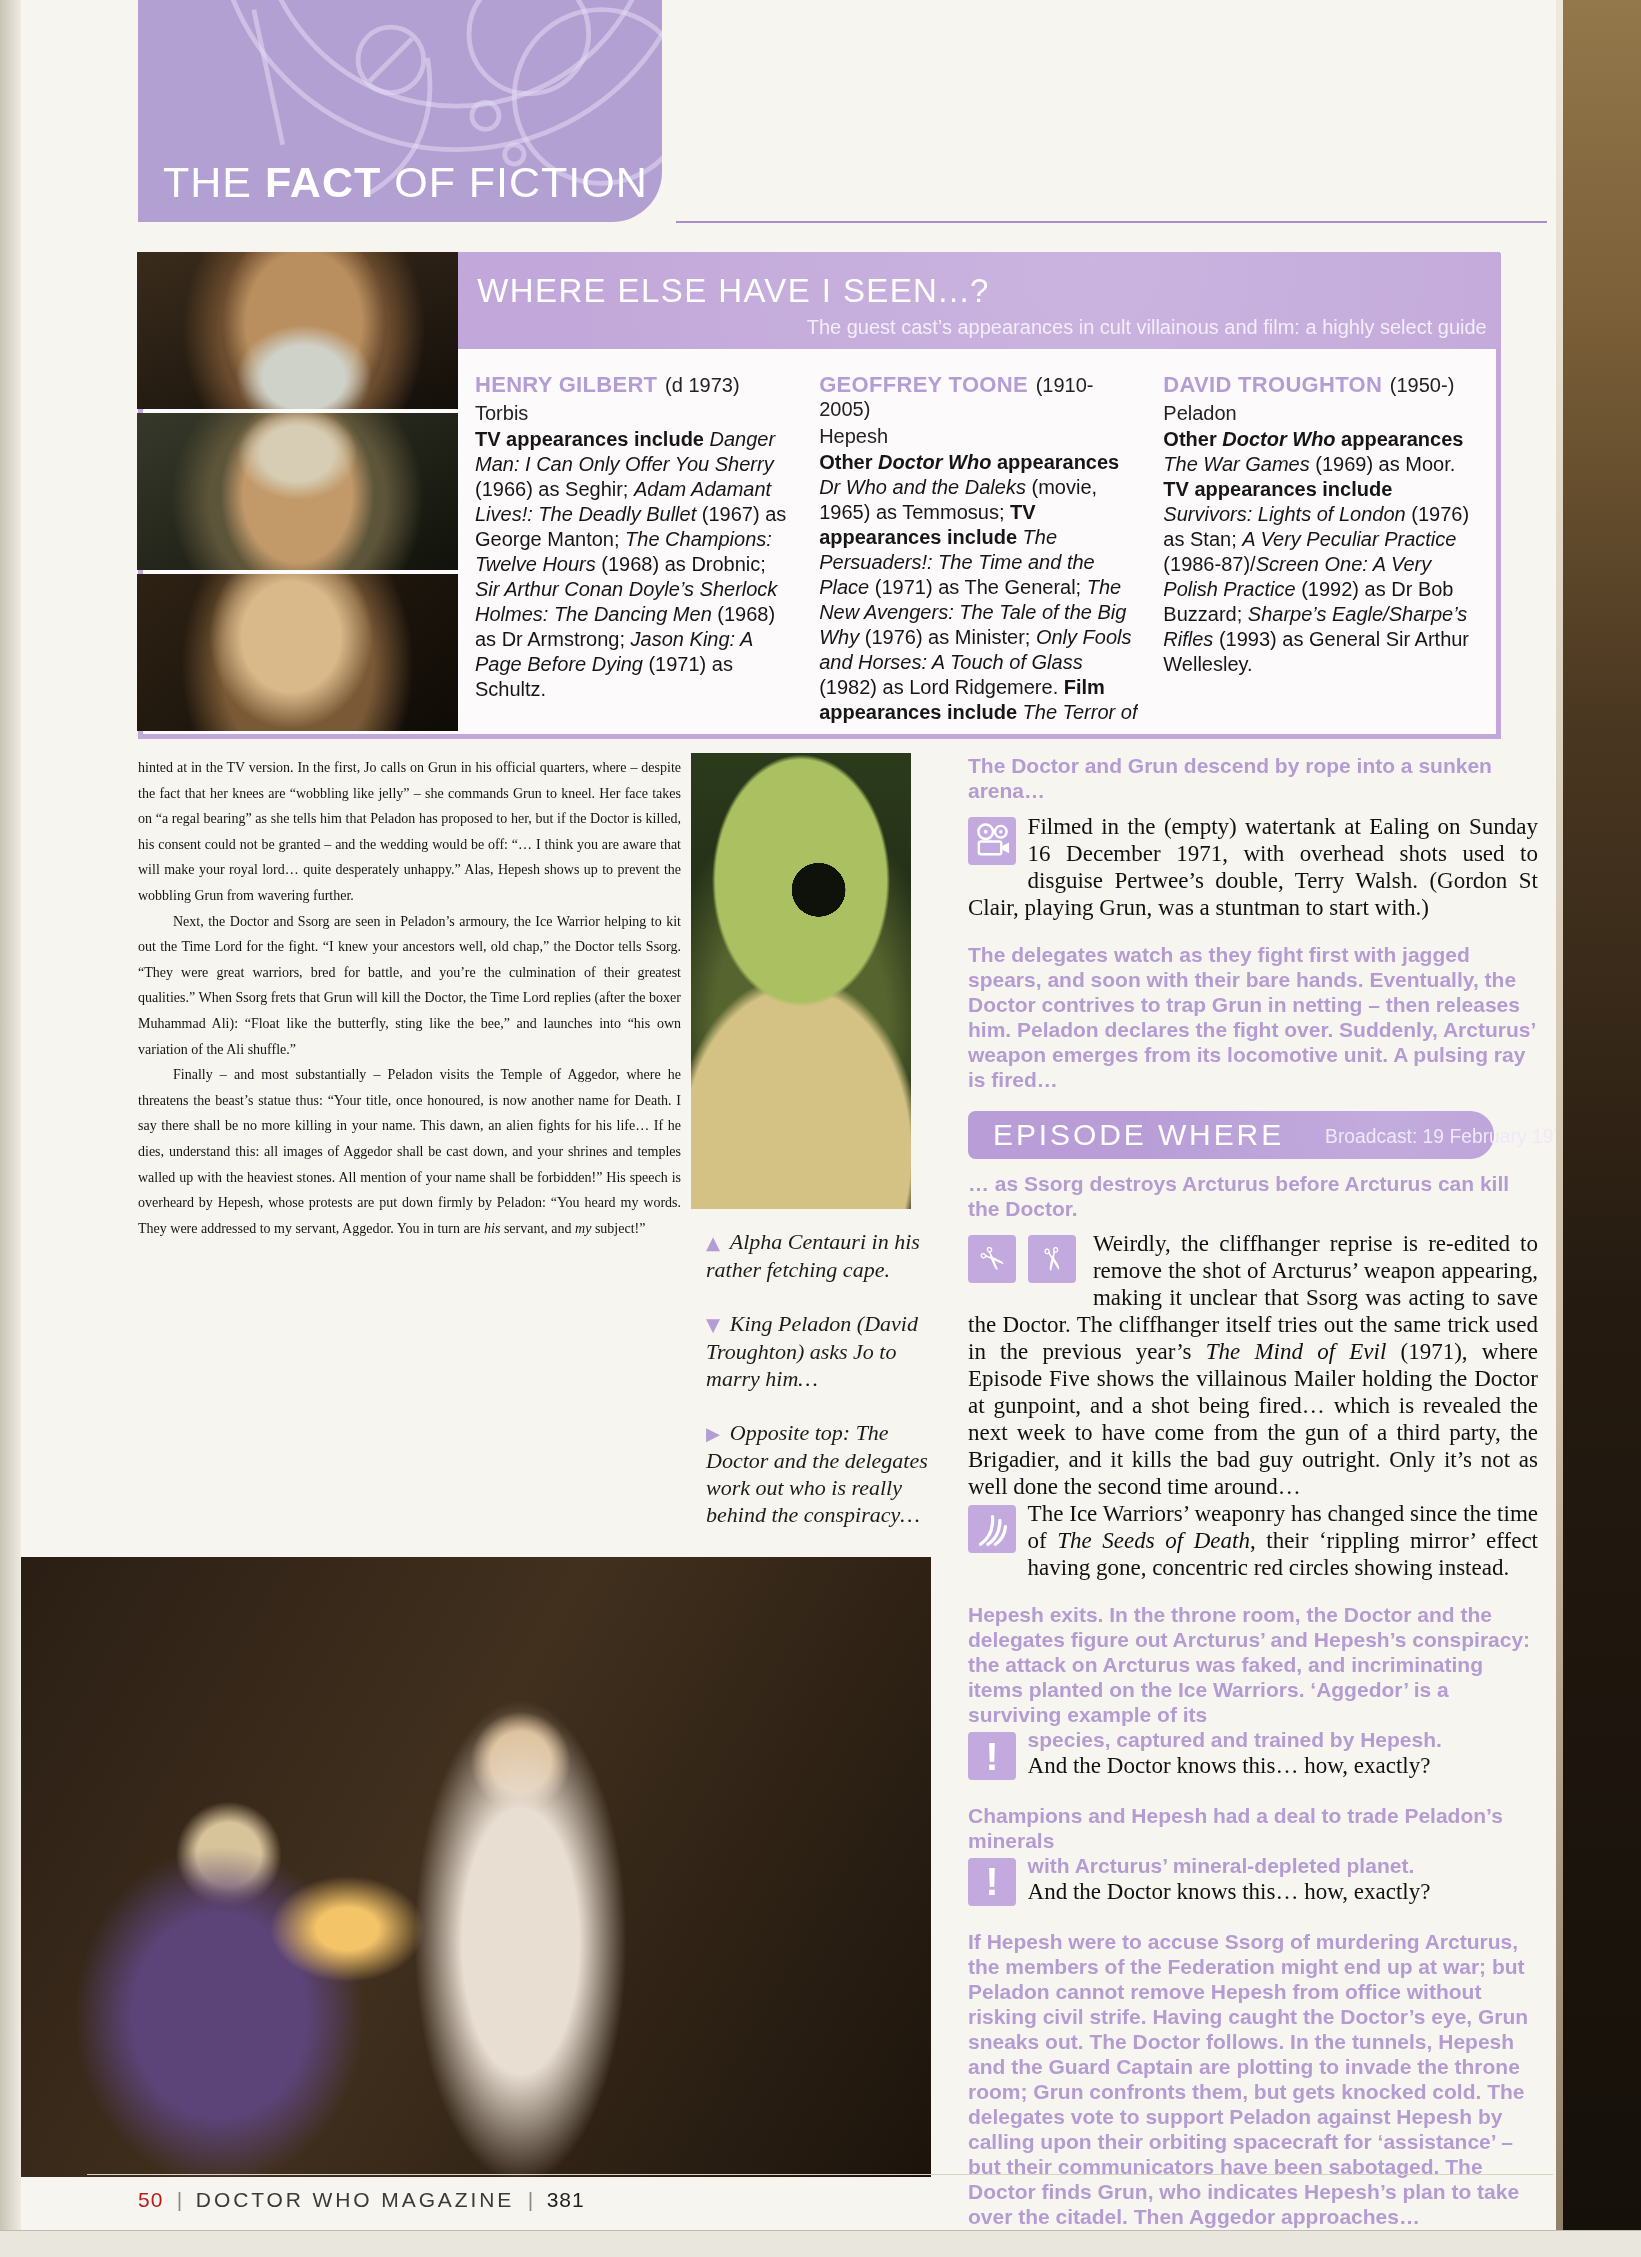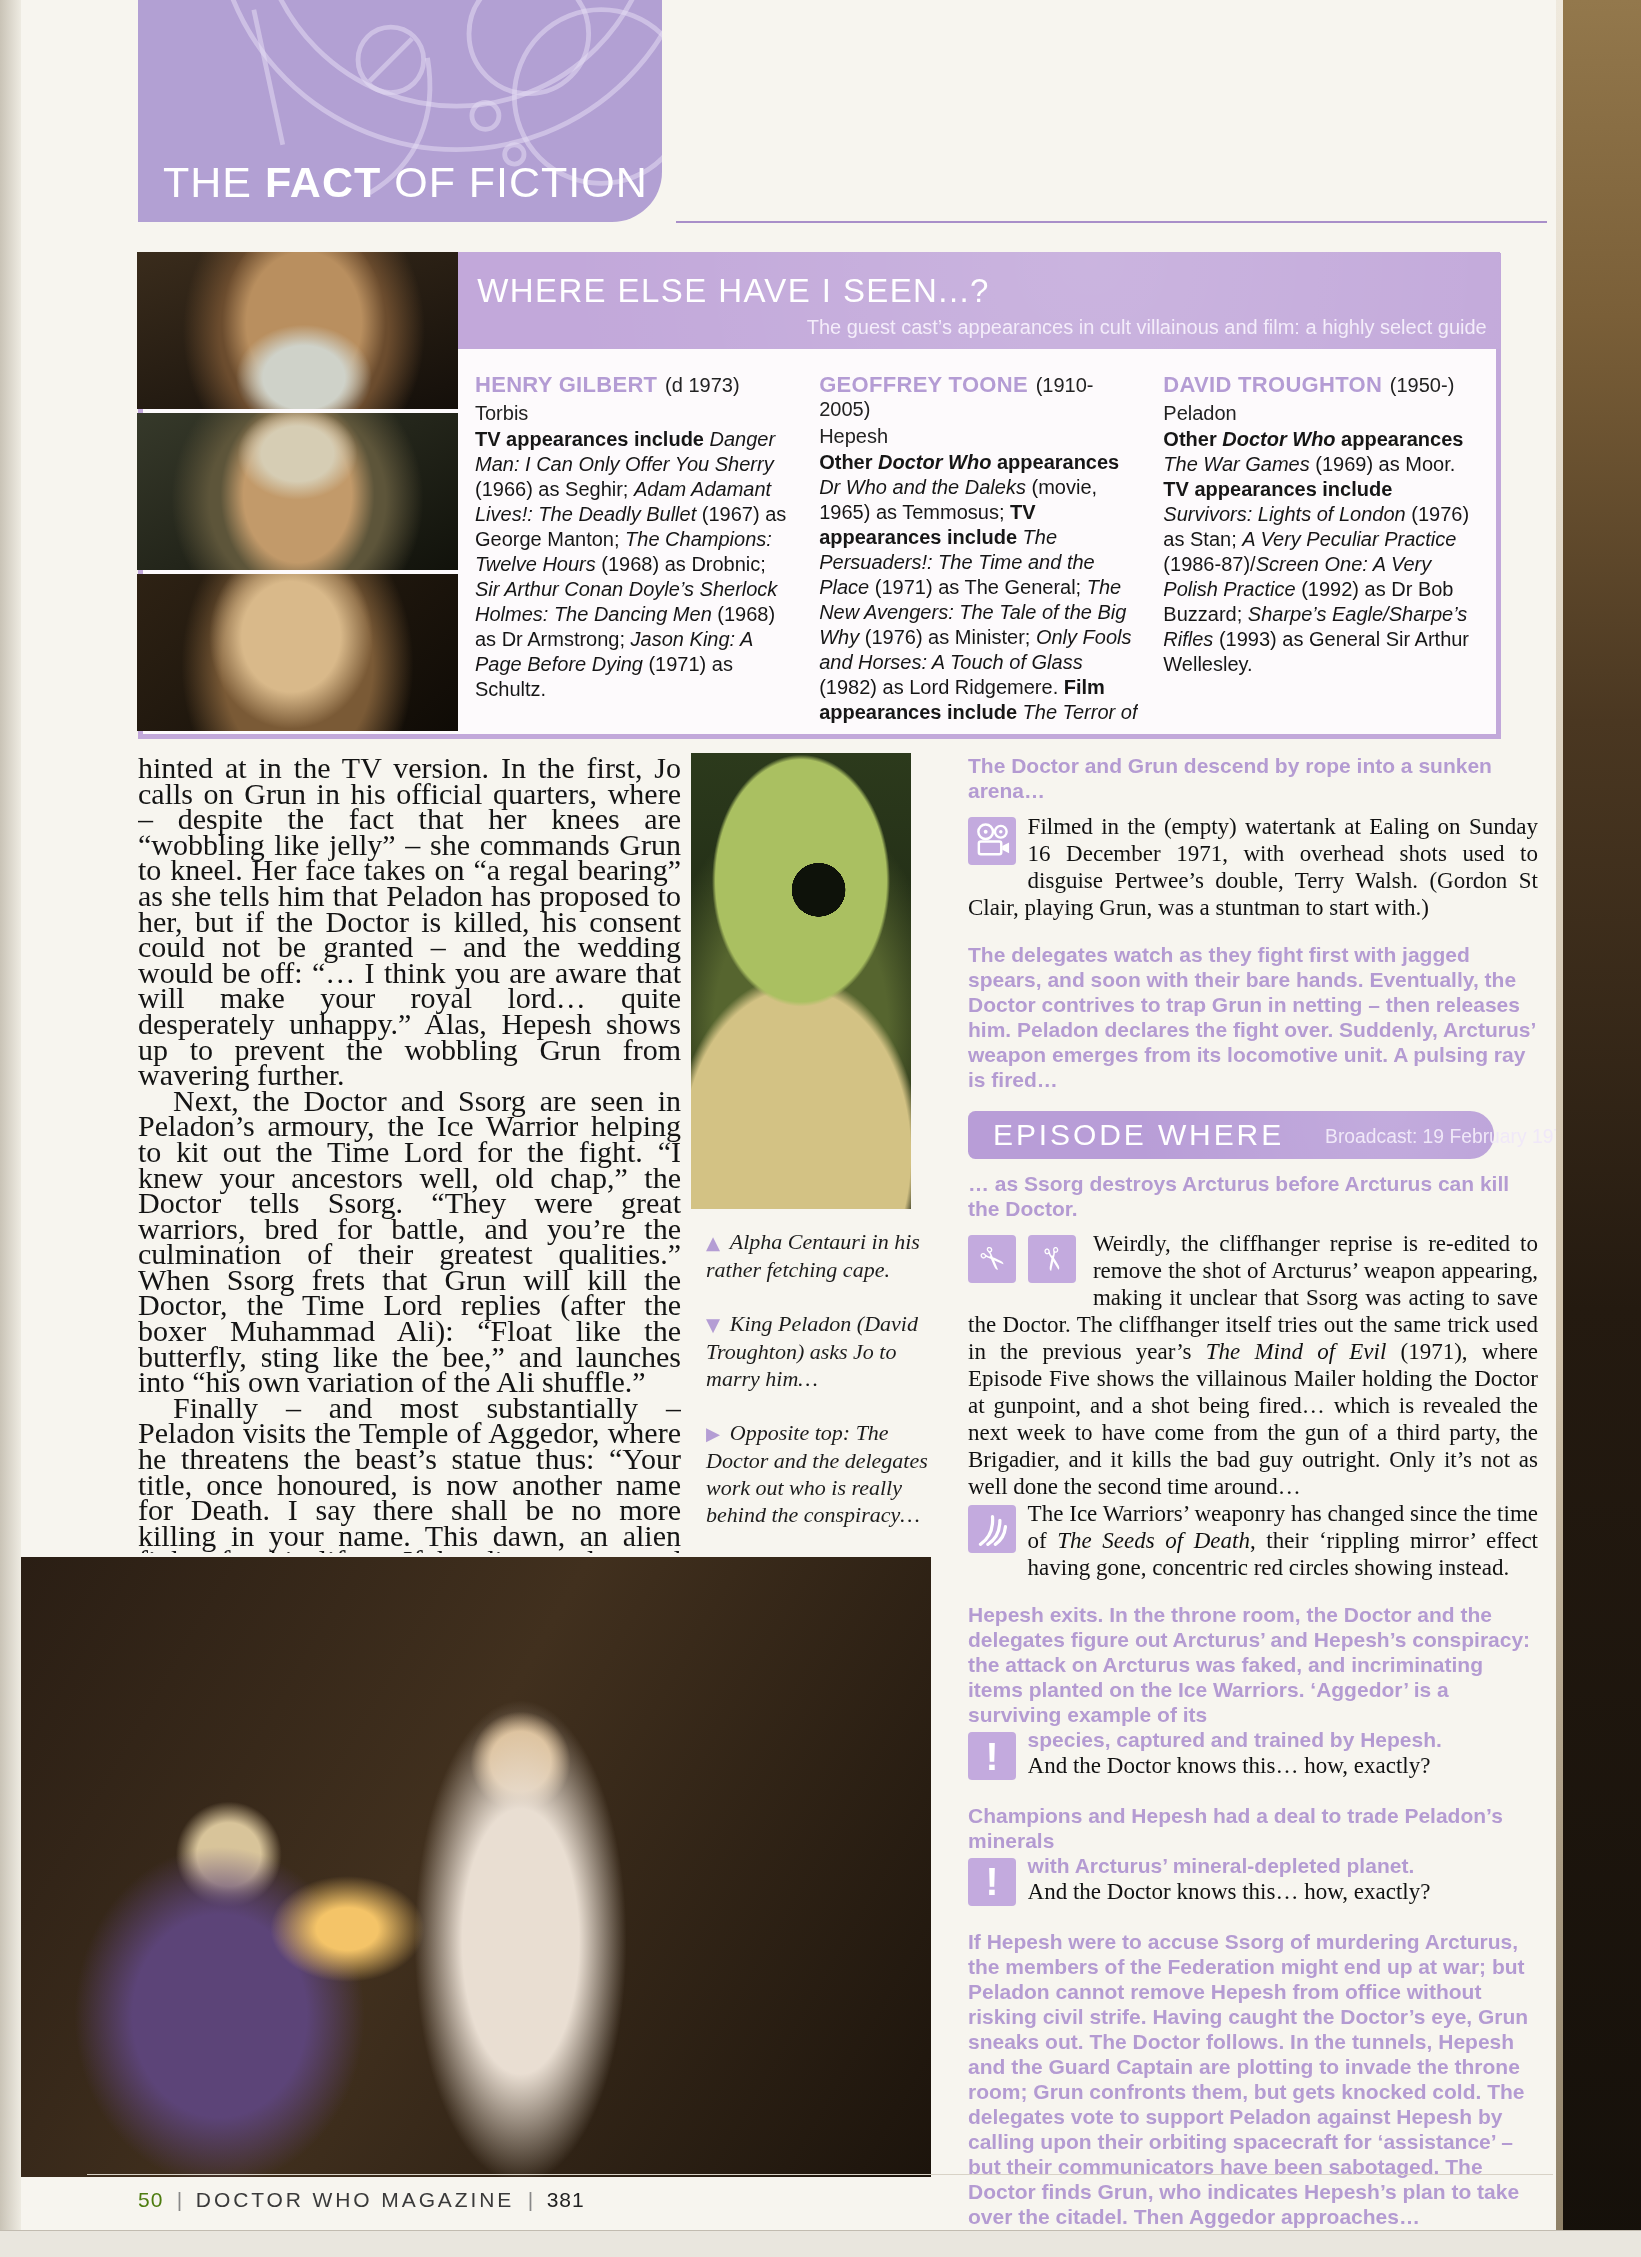--- a/index.html
+++ b/index.html
@@ -44,21 +44,21 @@
   .bio{flex:1;overflow:hidden;}
   .bio-name{color:#b49cd4;font-weight:700;font-size:22px;letter-spacing:0.3px;}
   .bio-dates{font-size:20px;color:#222222;margin-left:7.7px;}
   .bio-role{font-size:20px;color:#222222;margin:3.9px 0 1.9px;}
   .bio-credits{font-size:20px;line-height:25px;color:#161616;}
   .rt-b{font-weight:700;}
   .rt-i{font-style:italic;}
   .rt-bi{font-weight:700;font-style:italic;}
 
   
-  .body-col{left:138px;top:755px;width:543px;height:798px;font-size:30px;line-height:25.6px;color:#141414;text-align:justify;overflow:hidden;}
+  .body-col{left:138px;top:755px;width:543px;height:798px;font-size:14px;line-height:25.6px;color:#141414;text-align:justify;overflow:hidden;}
   .body-col p{margin:0;}
   .body-col p.indent{text-indent:35px;}
 
   
   .alpha-photo{left:691px;top:753px;width:220px;height:456px;background:
     radial-gradient(circle 27px at 58% 30%, #0e120a 0 99%, transparent 100%),
     radial-gradient(ellipse 89px 126px at 50% 28%, #aac061 0 96%, transparent 100%),
     radial-gradient(ellipse 124px 179px at 48% 88%, #d3c284 0 92%, transparent 100%),
     radial-gradient(ellipse 145px 222px at 50% 60%, #56652f 0 60%, transparent 100%),
     linear-gradient(180deg,#2c3a1c,#131a0d);}
@@ -87,21 +87,21 @@
     radial-gradient(ellipse 77px 53px at 36% 60%, #f4c468 0 40%, rgba(244,196,104,0) 100%),
     radial-gradient(ellipse 106px 241px at 55% 62%, #e9ded2 0 55%, transparent 100%),
     radial-gradient(ellipse 50px 50px at 55% 33%, #d9b98c 0 60%, transparent 100%),
     radial-gradient(ellipse 145px 169px at 22% 74%, #5c4478 0 60%, transparent 100%),
     radial-gradient(ellipse 53px 53px at 23% 48%, #d8c49a 0 60%, transparent 100%),
     linear-gradient(120deg,#2a1e14 0%,#41301e 45%,#1c140c 100%);}
 
   
   .footer-rule{left:87px;top:2174px;width:1466px;height:1px;background:#d8d2c6;}
   .footer{left:138px;top:2188px;font-family:"Liberation Sans",sans-serif;font-size:21px;color:#444444;}
-  .footer .pg{color:#4d7c0f;letter-spacing:1px;}
+  .footer .pg{color:#b91c1c;letter-spacing:1px;}
   .footer .sep{color:#888888;margin:0 13.5px;font-weight:400;}
   .footer .mag{color:#3a3a3a;letter-spacing:2.9px;}
   .footer .iss{color:#222222;letter-spacing:1px;}
 </style>
 </head>
 <body>
 
 <div style="position:relative;width:1641px;height:2257px;">
 
   <div class="abs brand">

